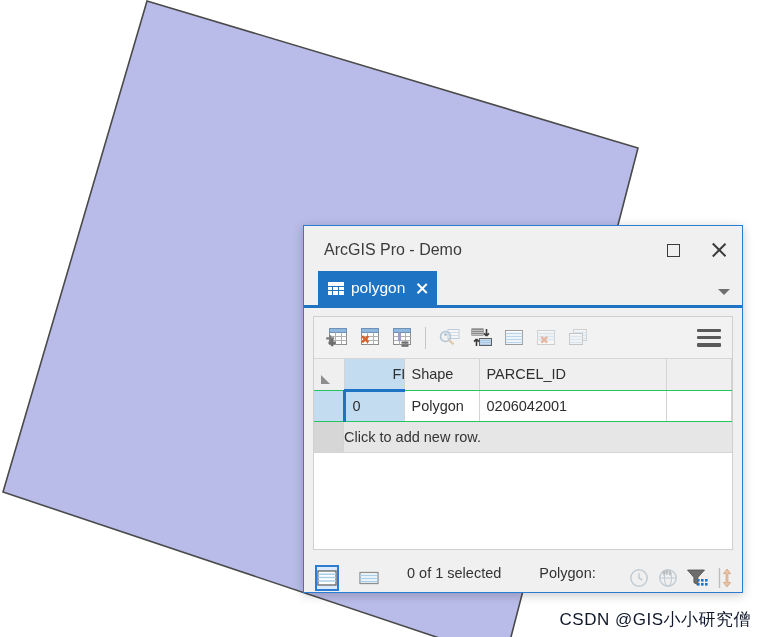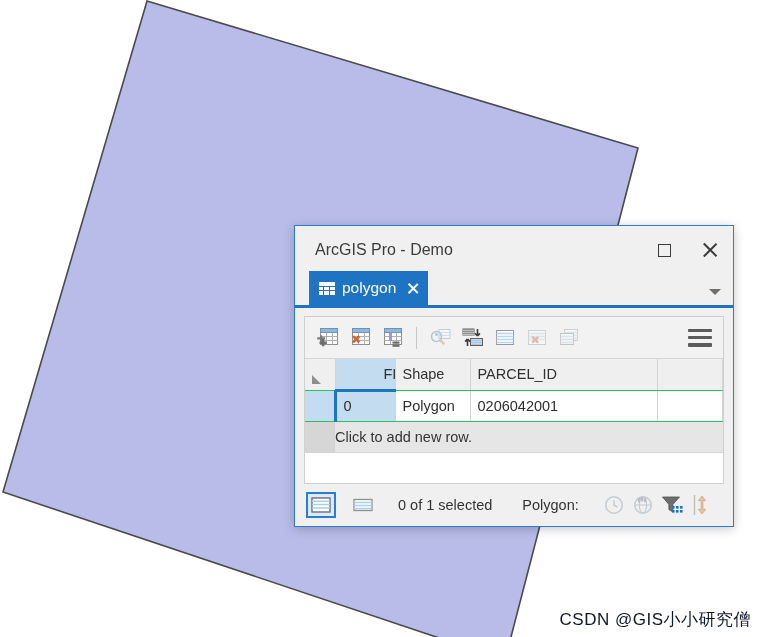--- a/index.html
+++ b/index.html
@@ -32,24 +32,24 @@
     font-size: 17px;
     color: #0f172a;
     letter-spacing: 0.5px;
     white-space: nowrap;
     font-family: "Liberation Sans", sans-serif;
   }
 
   
   #app-window {
     position: absolute;
-    left: 294px;
+    left: 303px;
     top: 225px;
     width: 440px;
-    height: 302px;
+    height: 368px;
     background: #f0f0f0;
     border: 1px solid #2b7cd3;
     box-shadow: 0 2px 10px rgba(0,0,0,0.22);
     box-sizing: border-box;
     display: flex;
     flex-direction: column;
   }
 
   
   .titlebar {
@@ -310,24 +310,24 @@
     flex: 1 1 auto;
     background: #ffffff;
   }
 
   
   .statusbar {
     flex: 0 0 42px;
     height: 42px;
     background: #f0f0f0;
     display: flex;
-    align-items: center;
-    padding: 0 10px 0 11px;
-    box-sizing: border-box;
-    gap: 12px;
+    align-items: flex-start;
+    padding: 15px 10px 0 11px;
+    box-sizing: border-box;
+    gap: 20px;
   }
   .viewbtn {
     width: 30px; height: 26px;
     display: flex;
     align-items: center;
     justify-content: center;
     cursor: default;
     box-sizing: border-box;
   }
   .viewbtn.active {

